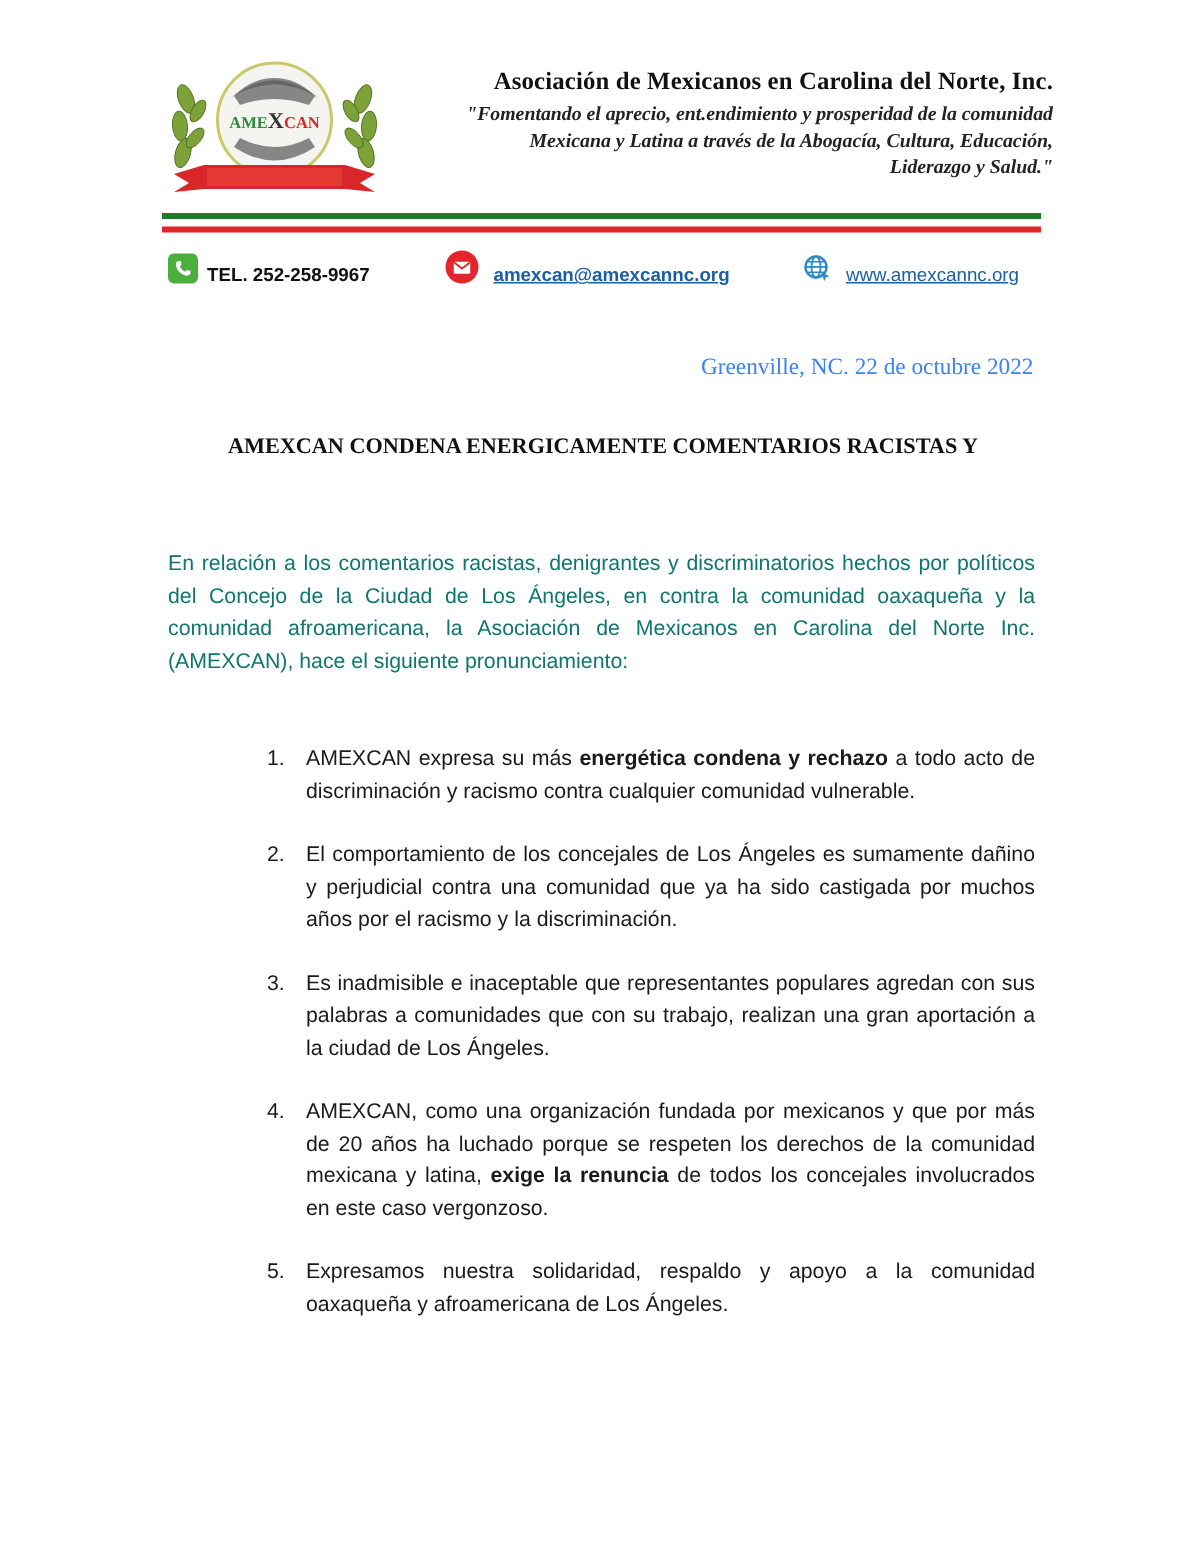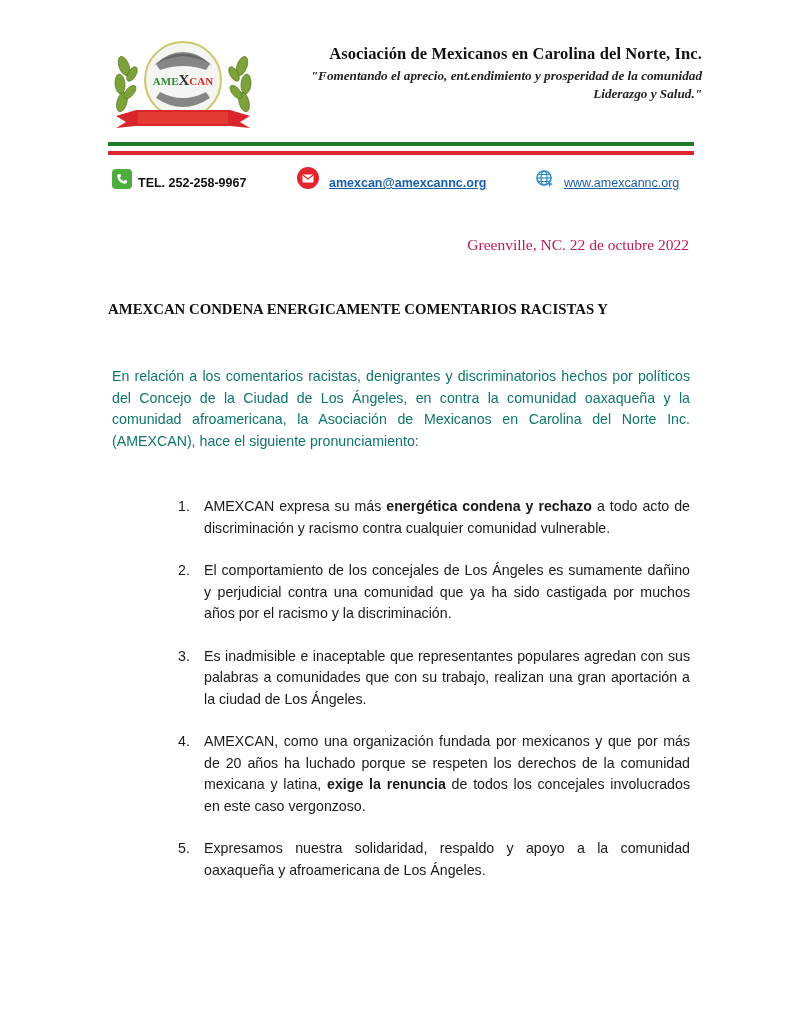--- a/index.html
+++ b/index.html
@@ -20,24 +20,24 @@
     .contact.phone { left: 112px; text-align: right; }
     .contact.email { left: 297px; font-weight: bold; }
     .contact.web { left: 536px; }
     .icon-phone { width: 20px; height: 20px; border-radius: 4px; background: #4cae3d; display: inline-flex; align-items: center; justify-content: center; margin-right: 6px; margin-top: -8px; }
     .icon-mail { width: 22px; height: 22px; border-radius: 50%; background: #e3262d; display: inline-flex; align-items: center; justify-content: center; margin-right: 10px; margin-top: -10px; }
     .icon-web { width: 18px; height: 18px; display: inline-flex; align-items: center; justify-content: center; margin-right: 10px; margin-top: -8px; }
     .tel-text { font-family: "Liberation Sans", sans-serif; font-weight: bold; font-size: 12.5px; color: #111; }
     .link-text { font-family: "Liberation Sans", sans-serif; font-size: 12.5px; color: #1a5ea8; text-decoration: underline; }
 
     
-    .date { position: absolute; right: 111px; top: 236px; font-family: "Liberation Serif", serif; font-size: 15.5px; color: #be185d; text-align: center; }
+    .date { position: absolute; right: 111px; top: 236px; font-family: "Liberation Serif", serif; font-size: 15.5px; color: #3b82f6; text-align: center; }
 
     
-    .title { position: absolute; left: 108px; top: 290px; width: 588px; text-align: left; font-family: "Liberation Serif", serif; font-weight: bold; font-size: 14.8px; line-height: 16px; color: #111; margin-top: 11px; }
+    .title { position: absolute; left: 108px; top: 290px; width: 588px; text-align: center; font-family: "Liberation Serif", serif; font-weight: bold; font-size: 14.8px; line-height: 16px; color: #111; }
 
     
     .intro { position: absolute; left: 112px; top: 366px; width: 578px; font-family: "Liberation Sans", sans-serif; font-size: 14.2px; line-height: 21.5px; text-align: justify; color: #0f766e; }
 
     
     .list { position: absolute; left: 178px; top: 496px; width: 512px; }
     .item { position: relative; padding-left: 26px; font-family: "Liberation Sans", sans-serif; font-size: 14.2px; line-height: 21.5px; text-align: justify; color: #1a1a1a; }
     .item .num { position: absolute; left: 0; top: 0; }
     .item b { font-weight: bold; }
     .item + .item { margin-top: 21px; }
@@ -74,20 +74,21 @@
 
     <path d="M8 80 L28 74 L122 74 L142 80 L132 86 L142 92 L122 90 L28 90 L8 92 L18 86 Z" fill="#d8262b"></path>
     <path d="M30 76 L120 76 L120 88 L30 88 Z" fill="#e53a34"></path>
   </svg>
 </div>
 
 <div class="org-block">
   <div class="org-name">Asociación de Mexicanos en Carolina del Norte, Inc.</div>
   <div class="org-motto">
     <div>"Fomentando el aprecio, ent.endimiento y prosperidad de la comunidad</div>
+    <div>Mexicana y Latina a través de la Abogacía, Cultura, Educación,</div>
     <div>Liderazgo y Salud."</div>
   </div>
 </div>
 
 <div class="rule-green"></div>
 <div class="rule-red"></div>
 
 <div class="contact phone">
   <span class="icon-phone">
     <svg width="12" height="12" viewBox="0 0 12 12">

